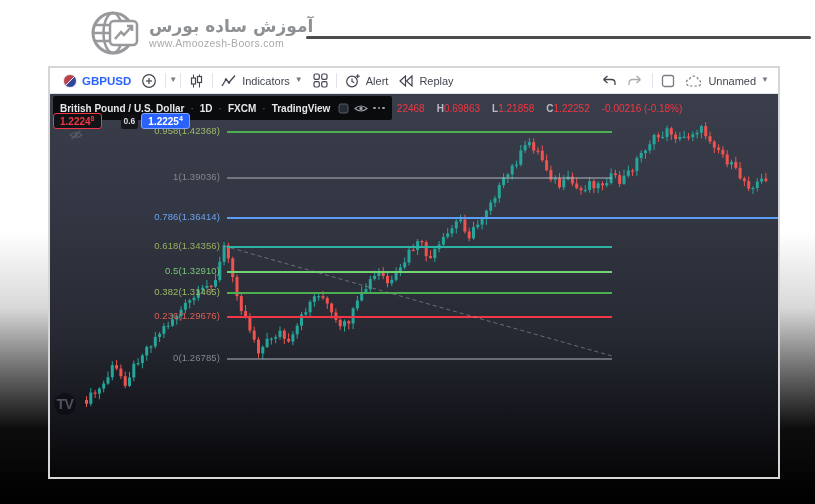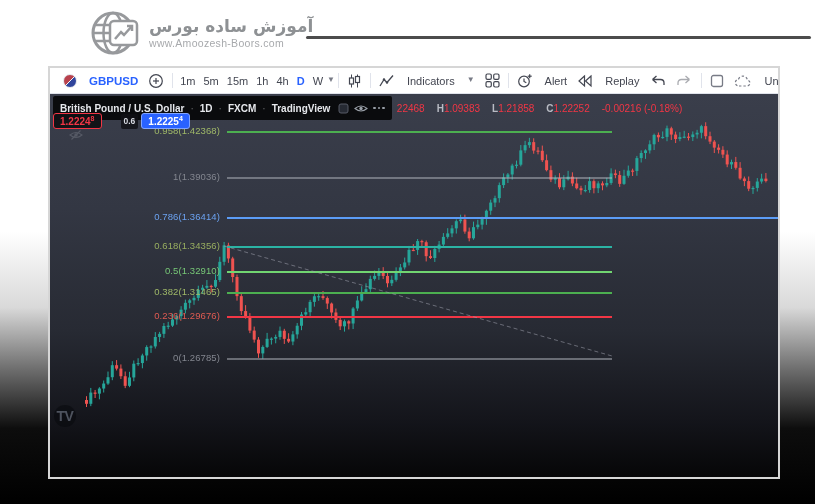--- a/index.html
+++ b/index.html
@@ -14,21 +14,21 @@
   .brand-text{display:flex;flex-direction:column;align-items:flex-start;}
   .brand-title{font-family:"DejaVu Sans",sans-serif;direction:rtl;font-weight:bold;font-size:17px;color:#8e9194;line-height:1.15;}
   .brand-url{font-size:10.5px;color:#a7a9ac;letter-spacing:.3px;margin-top:1px;}
   .brand-rule{position:absolute;left:306px;top:36px;width:505px;height:2.5px;background:#4c4c4c;border-radius:2px;}
   
   .chart-frame{position:absolute;left:48px;top:66px;width:732px;height:413px;
     border:2px solid #d6d6d6;box-sizing:border-box;background:#fff;}
   
   .tv-toolbar{height:26px;box-sizing:border-box;background:#ffffff;border-bottom:1px solid #e0e3eb;
     display:flex;align-items:center;padding:0 4px 0 8px;font-size:11px;color:#434651;overflow:hidden;white-space:nowrap;}
-  .titem{display:flex;align-items:center;gap:12px;padding:0 5px;height:22px;border-radius:3px;cursor:pointer;flex:0 0 auto;}
+  .titem{display:flex;align-items:center;gap:5px;padding:0 5px;height:22px;border-radius:3px;cursor:pointer;flex:0 0 auto;}
   .sep{width:1px;height:15px;background:#e0e3eb;margin:0 3px;flex:0 0 auto;}
   .symbol-label{color:#2962ff;font-weight:bold;font-size:11.5px;}
   .pair-flag{width:14px;height:14px;border-radius:50%;
     background:linear-gradient(135deg,#b8414d 0 46%,#f4f4f4 46% 54%,#31459c 54% 100%);
     border:1px solid #e3e5ea;box-sizing:border-box;}
   .tf{padding:0 4px;color:#434651;cursor:pointer;flex:0 0 auto;}
   .tf.active{color:#2962ff;font-weight:bold;}
   .caret{font-size:8px;color:#787b86;transform:translateY(-1px);}
   .spacer{flex:1 1 auto;}
   .muted-icon{opacity:.45;}
@@ -52,21 +52,21 @@
   
   .trade-row{position:absolute;left:3px;top:19px;display:flex;align-items:center;gap:3px;z-index:6;font-size:10px;}
   .sell-badge{border:1.3px solid #f23645;color:#f23645;background:rgba(16,17,21,.92);border-radius:3px;
     padding:1px 6px;font-weight:bold;}
   .spread-pill{background:rgba(16,17,21,.85);color:#d6d9e0;font-size:8.5px;font-weight:bold;padding:2.5px 3px;border-radius:2px;margin-left:16px;}
   .buy-badge{border:1.3px solid #7fa3ff;color:#fff;background:#2962ff;border-radius:3px;padding:1px 6px;font-weight:bold;}
   sup{font-size:7px;}
   .eye-slash-wrap{position:absolute;left:19px;top:33px;z-index:6;opacity:.6;}
   .tv-watermark{position:absolute;left:4px;top:299px;width:22px;height:22px;border-radius:50%;
     background:rgba(8,9,12,.55);color:#4e535e;display:flex;align-items:center;justify-content:center;
-    font-size:14px;font-weight:bold;z-index:5;letter-spacing:-.5px;margin-top:12px;}
+    font-size:14px;font-weight:bold;z-index:5;letter-spacing:-.5px;}
 </style>
 </head>
 <body>
 
 <div class="site-header">
   <div class="brand">
     <svg width="50" height="50" viewBox="0 0 50 50">
       <circle cx="23" cy="25" r="20" fill="none" stroke="#97999c" stroke-width="3"></circle>
       <ellipse cx="23" cy="25" rx="9.5" ry="20" fill="none" stroke="#97999c" stroke-width="2.5"></ellipse>
       <line x1="4" y1="17" x2="42" y2="17" stroke="#97999c" stroke-width="2.5"></line>
@@ -92,29 +92,20 @@
       <span class="symbol-label">GBPUSD</span>
     </div>
     <div class="titem">
       <svg width="16" height="16" viewBox="0 0 16 16">
         <circle cx="8" cy="8" r="6.3" fill="none" stroke="#434651" stroke-width="1.2"></circle>
         <line x1="8" y1="5" x2="8" y2="11" stroke="#434651" stroke-width="1.2"></line>
         <line x1="5" y1="8" x2="11" y2="8" stroke="#434651" stroke-width="1.2"></line>
       </svg>
     </div>
     <div class="sep"></div>
-    <div class="tgroup">
-        <div class="tf">1m</div>
-        <div class="tf">5m</div>
-        <div class="tf">15m</div>
-        <div class="tf">1h</div>
-        <div class="tf">4h</div>
-        <div class="tf active">D</div>
-        <div class="tf">W</div>
-      </div>
     <span class="caret">▼</span>
     <div class="sep"></div>
     <div class="titem">
       <svg width="15" height="16" viewBox="0 0 15 16">
         <line x1="4.5" y1="1.5" x2="4.5" y2="14.5" stroke="#434651" stroke-width="1"></line>
         <rect x="2.5" y="5" width="4" height="6" fill="#fff" stroke="#434651" stroke-width="1.2"></rect>
         <line x1="10.5" y1="1.5" x2="10.5" y2="14.5" stroke="#434651" stroke-width="1"></line>
         <rect x="8.5" y="3.5" width="4" height="6" fill="#fff" stroke="#434651" stroke-width="1.2"></rect>
       </svg>
     </div>
@@ -545,21 +536,21 @@
           </svg>
           <span class="dots">
               <i></i>
               <i></i>
               <i></i>
             </span>
         </span>
       </div>
       <div class="ohlc">
         <span>22468</span>
-        <span><span class="lab">H</span><span>1.09383</span></span>
+        <span><span class="lab">H</span><span>0.69863</span></span>
         <span><span class="lab">L</span><span>1.21858</span></span>
         <span><span class="lab">C</span><span>1.22252</span></span>
         <span>-0.00216 (-0.18%)</span>
       </div>
     </div>
 
     <div class="trade-row">
       <div class="sell-badge"><span>1.2224</span><sup>8</sup></div>
       <div class="spread-pill">0.6</div>
       <div class="buy-badge"><span>1.2225</span><sup>4</sup></div>

